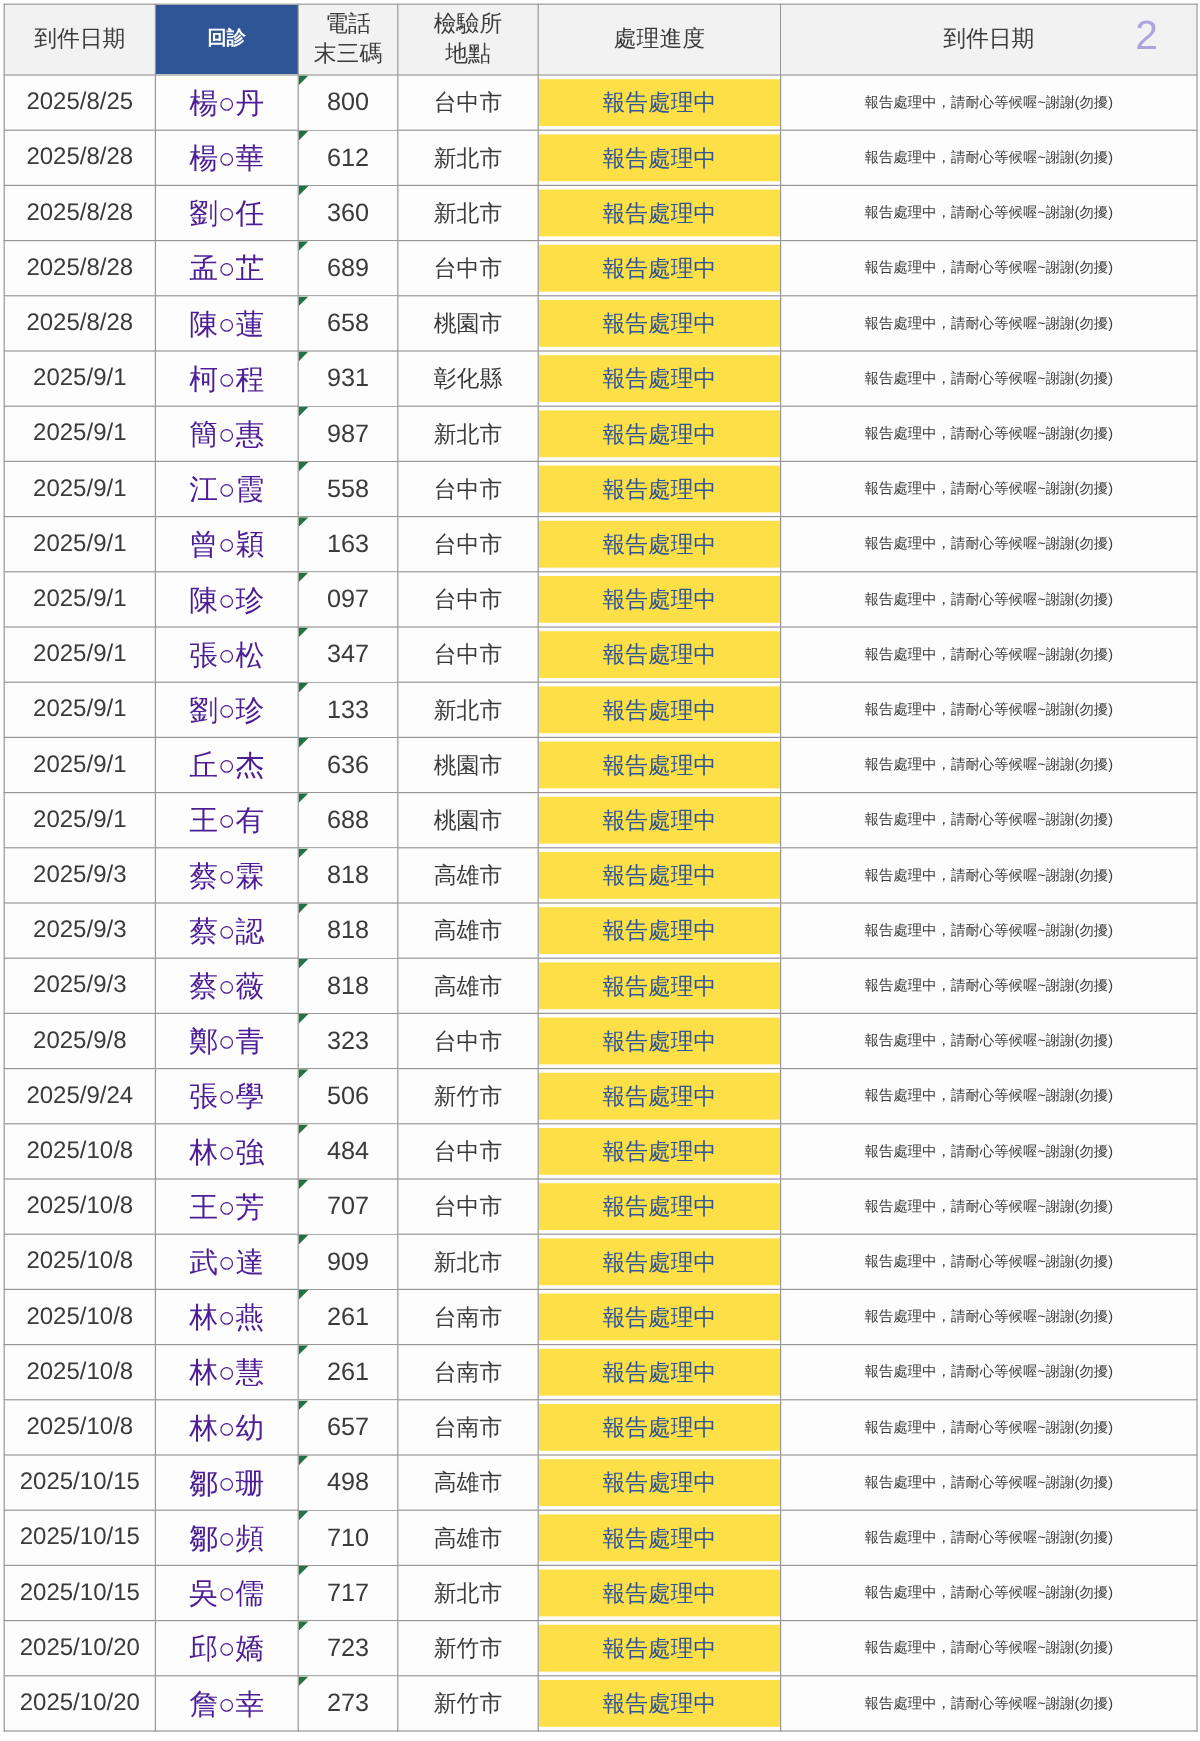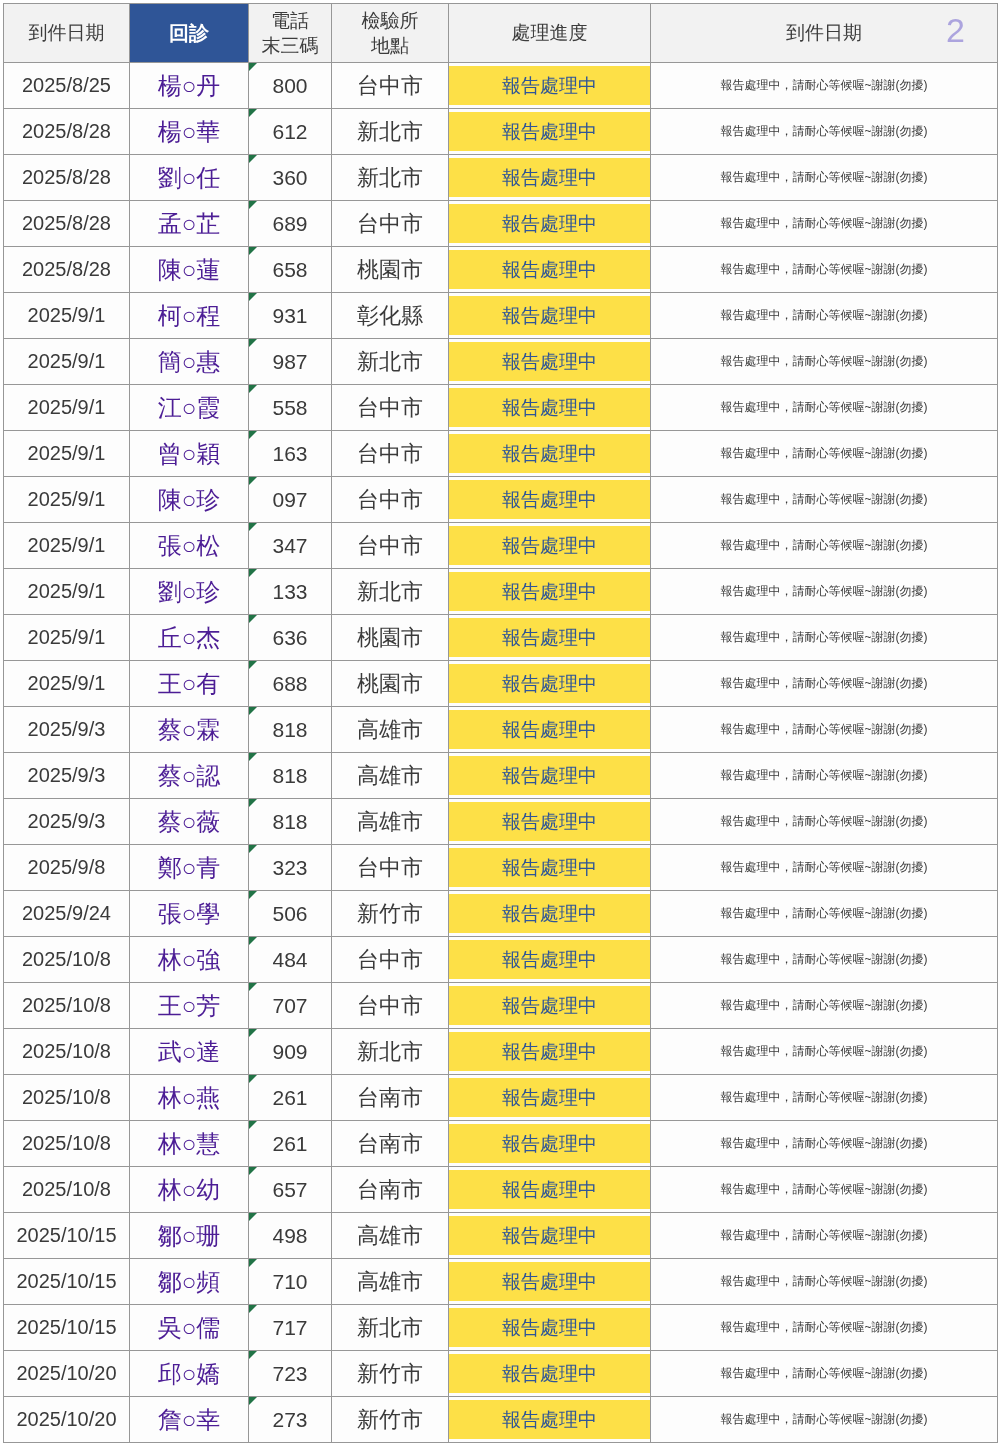--- a/index.html
+++ b/index.html
@@ -12,35 +12,35 @@
     border-collapse:collapse;table-layout:fixed;width:995px;
   }
   th,td{
     border:1px solid #979797;text-align:center;vertical-align:middle;
     padding:0;overflow:hidden;white-space:nowrap;
   }
   thead th{
     height:58px;background:#F2F2F2;font-size:19px;font-weight:400;
     color:#3c3c3c;line-height:1.32;
   }
-  th.hname{background:#2F5597;color:#ffffff;font-weight:700;font-size:20px;}
+  th.hname{background:#2F5597;color:#ffffff;font-weight:700;font-size:16px;}
   th.hnote{position:relative;}
   .pagenum{
     position:absolute;right:32px;top:9px;font-size:34px;line-height:1;
     color:#ACA4DE;font-weight:400;
   }
   tbody td{height:45px;background:#FDFDFD;color:#3a3a3a;}
   td.c-date{font-size:20px;}
   td.c-name{font-size:24px;color:#4c1d95;}
   td.c-phone{font-size:21px;position:relative;}
   .tri{
     position:absolute;left:0;top:0;width:0;height:0;
     border-top:8px solid #217346;border-right:8px solid transparent;
   }
-  td.c-loc{font-size:22px;}
+  td.c-loc{font-size:19px;}
   td.c-status{padding:0;}
   .badge{
     height:39px;margin:3px 0;background:#fde047;color:#2F5597;
     font-size:19px;display:flex;align-items:center;justify-content:center;
   }
   td.c-note{font-size:12px;}
 </style>
 </head>
 <body>
 

